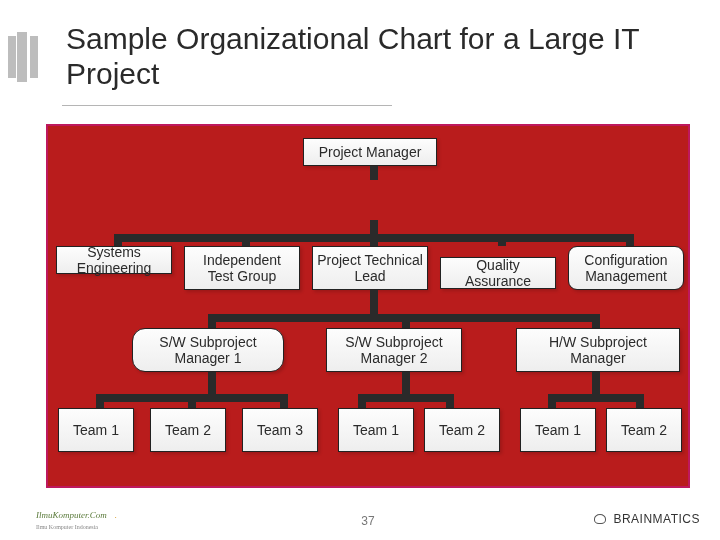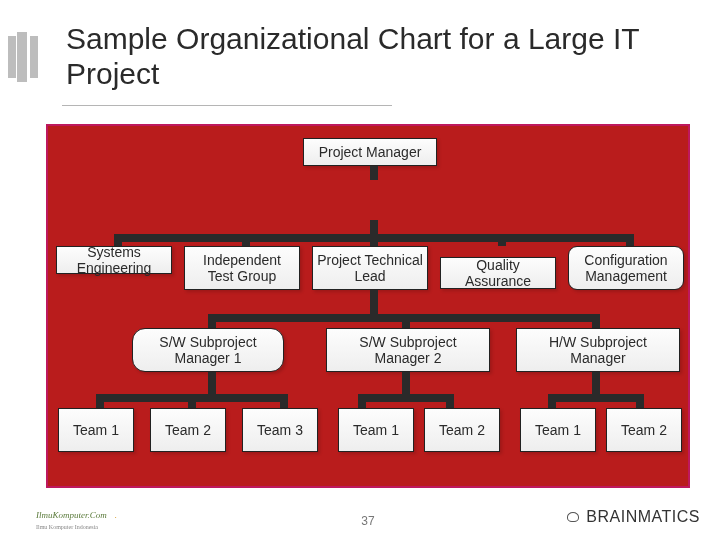--- a/index.html
+++ b/index.html
@@ -13,21 +13,21 @@
   .title-underline { position:absolute; left:54px; top:89px; width:330px; border-bottom:1px solid #b5b5b5; }
   .chart { position: absolute; left: 38px; top: 116px; width: 644px; height: 364px; border: 2px solid #be185d; background:#b91c1c; }
   .box { position: absolute; border: 1px solid #222; background: linear-gradient(#fdfdfd,#eee); box-shadow: 2px 2px 3px rgba(0,0,0,0.15); display:flex; align-items:center; justify-content:center; text-align:center; font-size:14px; line-height:1.15; padding:2px 4px; }
   .line { position:absolute; background:#2a2a2a; }
   .h { height:1px; }
   .v { width:1px; }
   .pagenum { position:absolute; left:0; right:0; bottom:16px; text-align:center; font-size:12px; color:#777; }
   .logo-left { position:absolute; left:20px; bottom:10px; font-size:9px; color:#5a7a3a; font-family: Georgia, serif; font-style:italic; }
   .logo-left .dot { color:#d08a00; }
   .logo-left sub { font-size:6px; color:#888; display:block; font-style:normal; }
-  .logo-right { position:absolute; right:20px; bottom:14px; font-size:16px; color:#333; letter-spacing:0.5px; display:flex; align-items:center; gap:3px; }
+  .logo-right { position:absolute; right:20px; bottom:14px; font-size:12px; color:#333; letter-spacing:0.5px; display:flex; align-items:center; gap:3px; }
   .brain-icon { width:12px; height:10px; border:1px solid #555; border-radius:50% 50% 40% 40%; display:inline-block; }
 </style>
 </head>
 <body>
 
 <div class="slide">
   <div class="deco">
     <div class="bar1"></div>
       <div class="bar2"></div>
       <div class="bar3"></div>
@@ -54,21 +54,21 @@
     <div class="box" style="left:392px; top:120px; width:116px; height:32px;margin-top:11px;">Quality Assurance</div>
     <div class="box" style="left:520px; top:120px; width:116px; height:44px;border-radius:9px;">Configuration Management</div>
 
     <div class="line v" style="left:322px; top:164px; height:24px;"></div>
     <div class="line h" style="left:160px; top:188px; width:384px;"></div>
     <div class="line v" style="left:160px; top:188px; height:14px;"></div>
     <div class="line v" style="left:354px; top:188px; height:14px;"></div>
     <div class="line v" style="left:544px; top:188px; height:14px;"></div>
 
     <div class="box" style="left:84px; top:202px; width:152px; height:44px;border-radius:13px;">S/W Subproject Manager 1</div>
-    <div class="box" style="left:278px; top:202px; width:164px; height:44px;">S/W Subproject Manager 2</div>
+    <div class="box" style="left:278px; top:202px; width:136px; height:44px;">S/W Subproject Manager 2</div>
     <div class="box" style="left:468px; top:202px; width:164px; height:44px;">H/W Subproject Manager</div>
 
     <div class="line v" style="left:160px; top:246px; height:22px;"></div>
     <div class="line h" style="left:48px; top:268px; width:184px;"></div>
     <div class="line v" style="left:48px; top:268px; height:14px;"></div>
     <div class="line v" style="left:140px; top:268px; height:14px;"></div>
     <div class="line v" style="left:232px; top:268px; height:14px;"></div>
     <div class="box" style="left:10px; top:282px; width:76px; height:44px;">Team 1</div>
     <div class="box" style="left:102px; top:282px; width:76px; height:44px;">Team 2</div>
     <div class="box" style="left:194px; top:282px; width:76px; height:44px;">Team 3</div>

